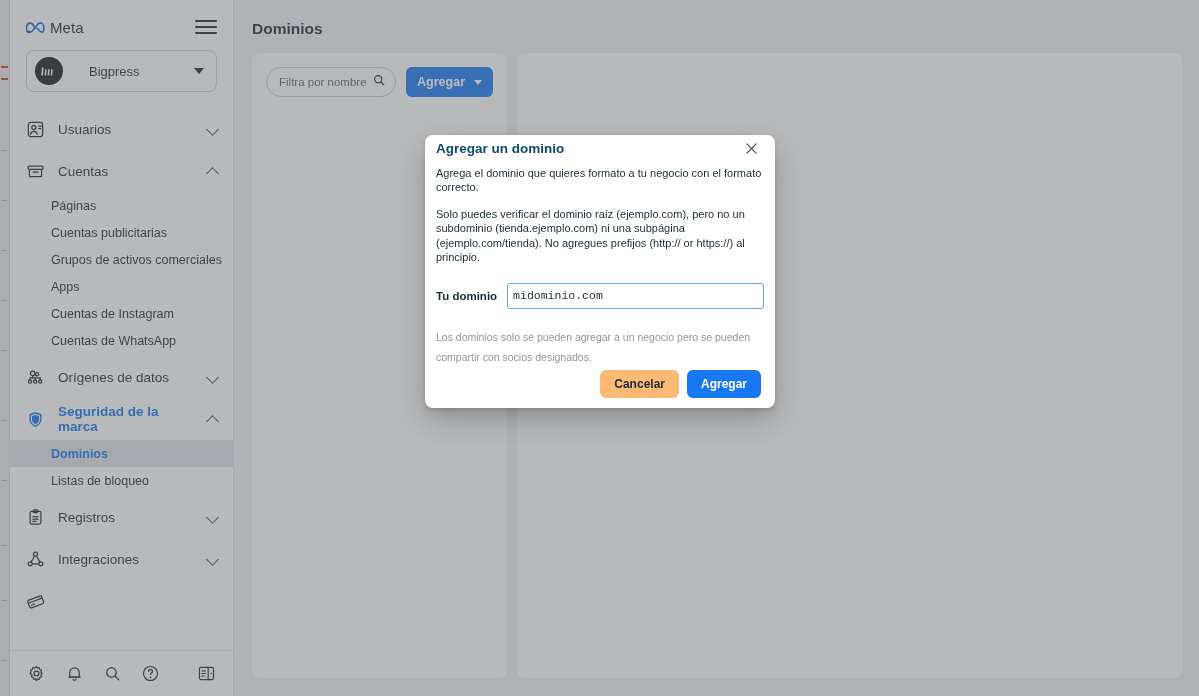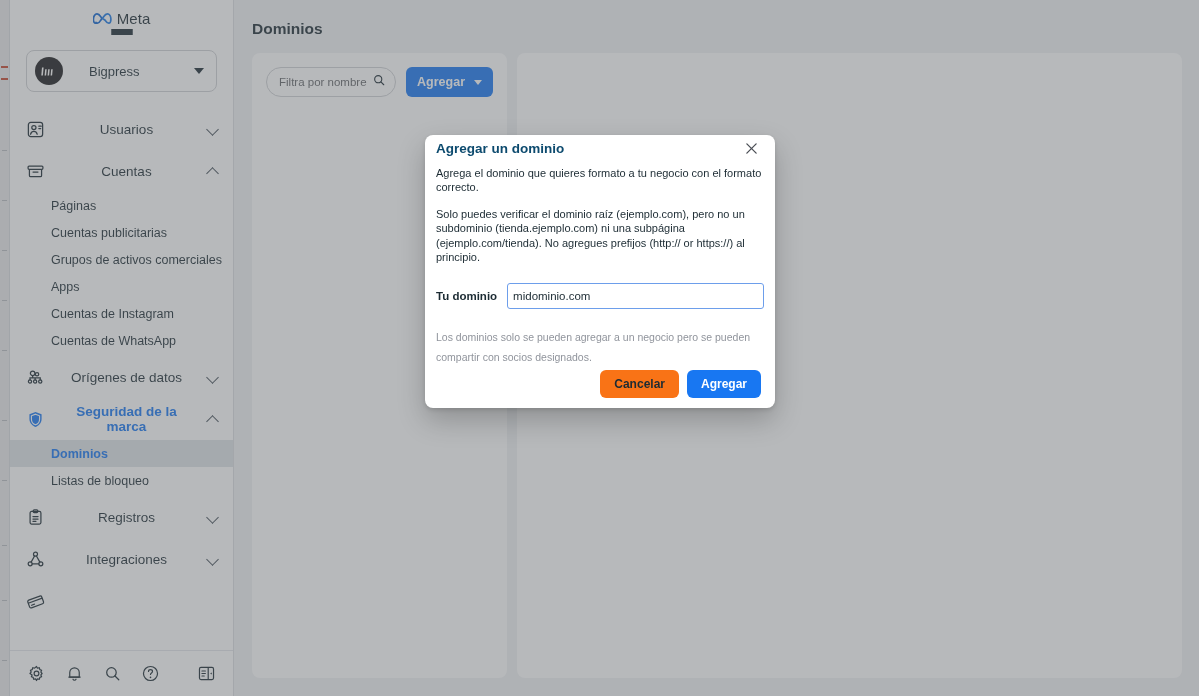--- a/index.html
+++ b/index.html
@@ -24,21 +24,21 @@
   .left-sliver .mark.m2 { top: 78px; }
   .left-sliver .tick { position:absolute; left:2px; width:5px; height:1px; background:#b9bcc1; }
 
   
   .sidebar {
     position: absolute; left: 10px; top: 0; width: 224px; height: 696px;
     background: #ffffff; border-right: 1px solid #dddfe2;
     display: flex; flex-direction: column; z-index: 2;
   }
   .sb-top { padding: 10px 16px 0 16px; }
-  .sb-brandrow { display: flex; align-items: center; justify-content: space-between; height: 26px; flex-direction: column; }
+  .sb-brandrow { display: flex; align-items: flex-end; justify-content: space-between; height: 26px; }
   .meta-logo { display: flex; align-items: center; gap: 5px; }
   .meta-logo svg { display: block; }
   .meta-word { font-size: 15px; color: #1c2b33; letter-spacing: .1px; }
   .hamburger { width: 22px; height: 18px; display:flex; flex-direction:column; justify-content:space-between; cursor:pointer; padding: 2px 0; }
   .hamburger span { display:block; height: 2px; background:#1c2b33; border-radius:1px; }
 
   .sb-title {
     font-size: 21px; font-weight: bold; color: #1c2b33;
     line-height: 25px; margin-top: 8px; letter-spacing: -0.2px;
   }
@@ -49,21 +49,21 @@
     background: #fff;
   }
   .biz-avatar {
     width: 28px; height: 28px; border-radius: 50%; background: #1d1d1f;
     display:flex; align-items:center; justify-content:center; flex: 0 0 28px;
   }
   .biz-avatar svg { display:block; }
   .biz-name { font-size: 13px; color: #1c2b33; flex: 1; }
   .caret { width: 0; height: 0; border-left: 5px solid transparent; border-right: 5px solid transparent; border-top: 6px solid #1c2b33; }
 
-  .sb-nav { flex: 1; overflow: hidden; padding-top: 16px; text-align: center; }
+  .sb-nav { flex: 1; overflow: hidden; padding-top: 16px; }
   .nav-group > .nav-row {
     display: flex; align-items: center; gap: 12px;
     height: 42px; padding: 0 14px 0 14px; cursor: pointer;
   }
   .nav-icon { width: 22px; height: 22px; flex: 0 0 22px; display:flex; align-items:center; justify-content:center; }
   .nav-label { flex: 1; font-size: 13.5px; color: #1c2b33; }
   .nav-group.active > .nav-row .nav-label { color: #1877f2; font-weight: bold; }
   .chev { width: 12px; height: 12px; flex: 0 0 12px; position: relative; }
   .chev::before {
     content:""; position:absolute; left:1px; top:2px; width: 8px; height: 8px;
@@ -138,29 +138,29 @@
   .modal-title { font-size: 13.5px; font-weight: bold; color: #0c4a6e; flex:1; }
   .modal-close { width: 20px; height: 20px; display:flex; align-items:center; justify-content:center; cursor:pointer; }
   .modal-body { flex: 1; padding: 4px 11px 0 11px; }
   .m-para { font-size: 11px; color: #1c2b33; line-height: 14.5px; }
   .m-para.second { margin-top: 12px; }
   .field-row { display: flex; align-items: center; gap: 10px; margin-top: 18px; }
   .field-label { font-size: 11.5px; font-weight: bold; color: #1c2b33; white-space: nowrap; }
   .field-input {
     flex: 1; height: 21px; border: 1px solid #6d9eeb; border-radius: 3px;
     font-size: 11.5px; color: #1c2b33; padding: 12px 5px; outline: none;
-    font-family: Liberation Sans, sans-serif; background: #fff;
+    font-family: Liberation Mono, monospace; background: #fff;
   }
   .m-note { font-size: 10.5px; color: #90949c; line-height: 20px; margin-top: 18px; }
   .modal-foot {
     height: 55px; display: flex; align-items: center; justify-content: flex-end;
     gap: 8px; padding: 0 14px 6px 14px;
   }
   .btn-cancel {
-    height: 28px; padding: 0 14px; border: none; border-radius: 6px; background: #f97316;
+    height: 28px; padding: 0 14px; border: none; border-radius: 6px; background: #fdba74;
     color: #1c2b33; font-size: 12px; font-weight: bold; cursor: pointer;
     font-family: "Liberation Sans", sans-serif;
   }
   .btn-ok {
     height: 28px; padding: 0 14px; border: none; border-radius: 6px; background: #1877f2;
     color: #ffffff; font-size: 12px; font-weight: bold; cursor: pointer;
     font-family: "Liberation Sans", sans-serif;
   }
 </style>
 </head>

